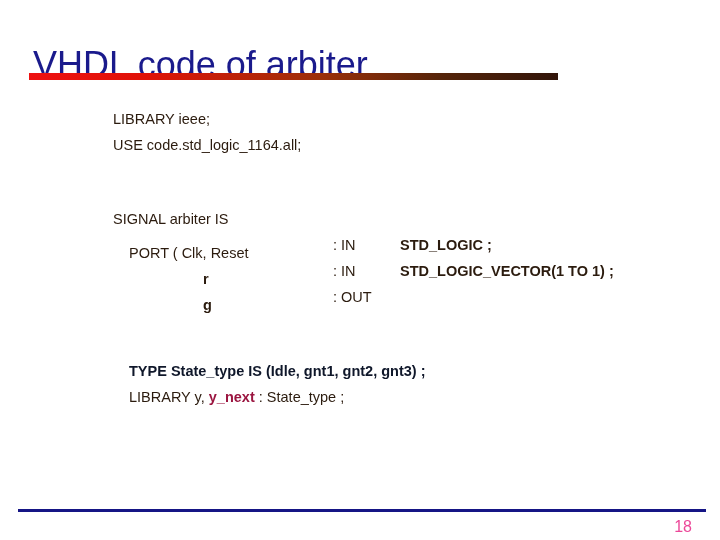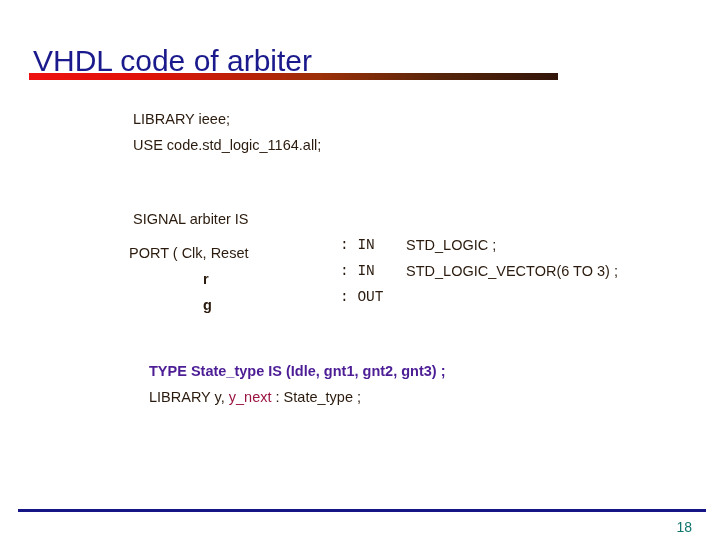--- a/index.html
+++ b/index.html
@@ -19,21 +19,21 @@
     width: 720px;
     height: 540px;
     background: #ffffff;
   }
 
   
   .slide-title {
     position: absolute;
     left: 33px;
     top: 22px;
-    font-size: 30px;
+    font-size: 36px;
     line-height: 38px;
     color: #1a1a8c;
     font-weight: normal;
     letter-spacing: 0px;
     white-space: nowrap;
   }
   .title-rule {
     position: absolute;
     left: 29px;
     top: 73px;
@@ -49,78 +49,77 @@
     top: 106px;
     width: 600px;
     font-size: 14.5px;
     line-height: 26px;
     color: #2b1b0e;
     white-space: nowrap;
   }
   .code-line {
     height: 26px;
     white-space: nowrap;
-    margin-left: 20px;
   }
   .code-line.blank {
     height: 26px;
   }
   .code-line.short-gap {
     height: 22px;
   }
 
   
   .port-line {
     position: relative;
     height: 26px;
   }
   .col-name {
     position: absolute;
     left: 0;
     top: 8px;
   }
   .col-dir {
     position: absolute;
-    left: 227px;
+    left: 220px;
     top: 0;
-    font-family: Liberation Mono, monospace;
   }
   .col-type {
     position: absolute;
-    left: 293px;
+    left: 287px;
     top: 0;
+    font-weight: bold;
   }
   .ind-1 { padding-left: 16px; }
   .ind-port-name { padding-left: 90px; }
   .bold { font-weight: bold; }
   .kw-type {
-    color: #4c1d95;
+    color: #0f172a;
     font-weight: bold;
   }
   .kw-ynext {
     color: #9b1540;
-    font-weight: normal;
+    font-weight: bold;
   }
 
   
   .footer-rule {
     position: absolute;
     left: 18px;
     top: 509px;
     width: 688px;
     height: 3px;
     background: #151585;
   }
   .page-number {
     position: absolute;
     right: 28px;
     top: 518px;
-    font-size: 14px;
+    font-size: 16px;
     line-height: 18px;
-    color: #0f766e;
+    color: #ec4899;
   }
 </style>
 </head>
 <body>
 
 <div class="slide">
 
   <h1 class="slide-title">VHDL code of arbiter</h1>
 
   <div class="title-rule"></div>
@@ -144,21 +143,21 @@
 
     <div class="port-line">
       <span class="col-name ind-1">PORT ( Clk, Reset</span>
       <span class="col-dir">: IN</span>
       <span class="col-type">STD_LOGIC ;</span>
     </div>
 
     <div class="port-line">
       <span class="col-name ind-port-name bold">r</span>
       <span class="col-dir">: IN</span>
-      <span class="col-type">STD_LOGIC_VECTOR(6 TO 3) ;</span>
+      <span class="col-type">STD_LOGIC_VECTOR(1 TO 1) ;</span>
     </div>
 
     <div class="port-line">
       <span class="col-name ind-port-name bold">g</span>
       <span class="col-dir">: OUT</span>
     </div>
 
 
     <div class="code-line blank"></div>
     <div class="code-line short-gap"></div>

